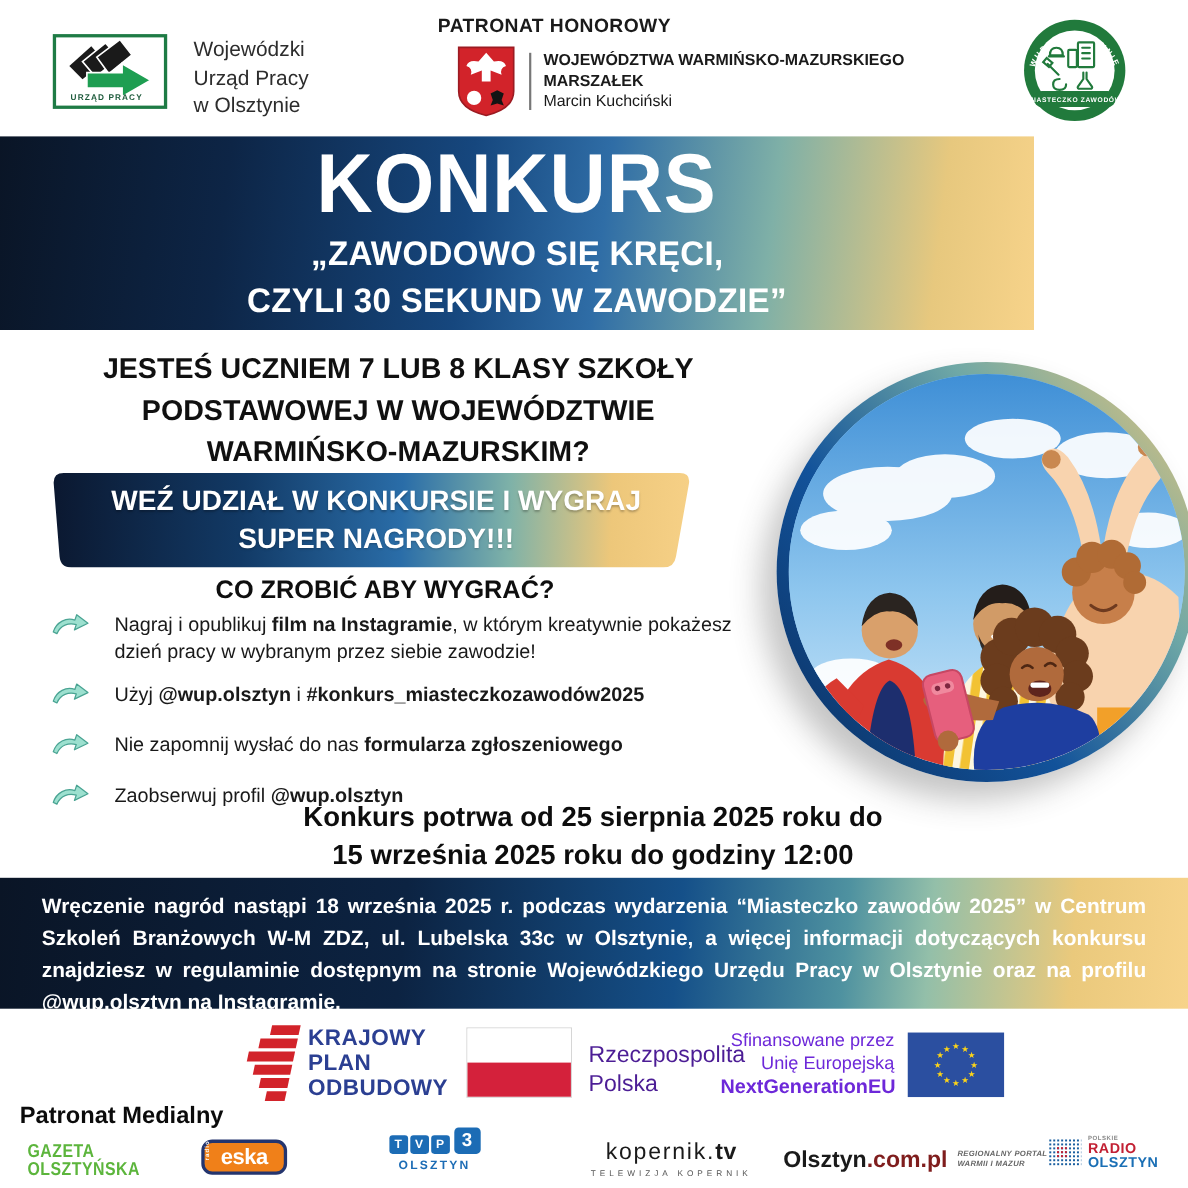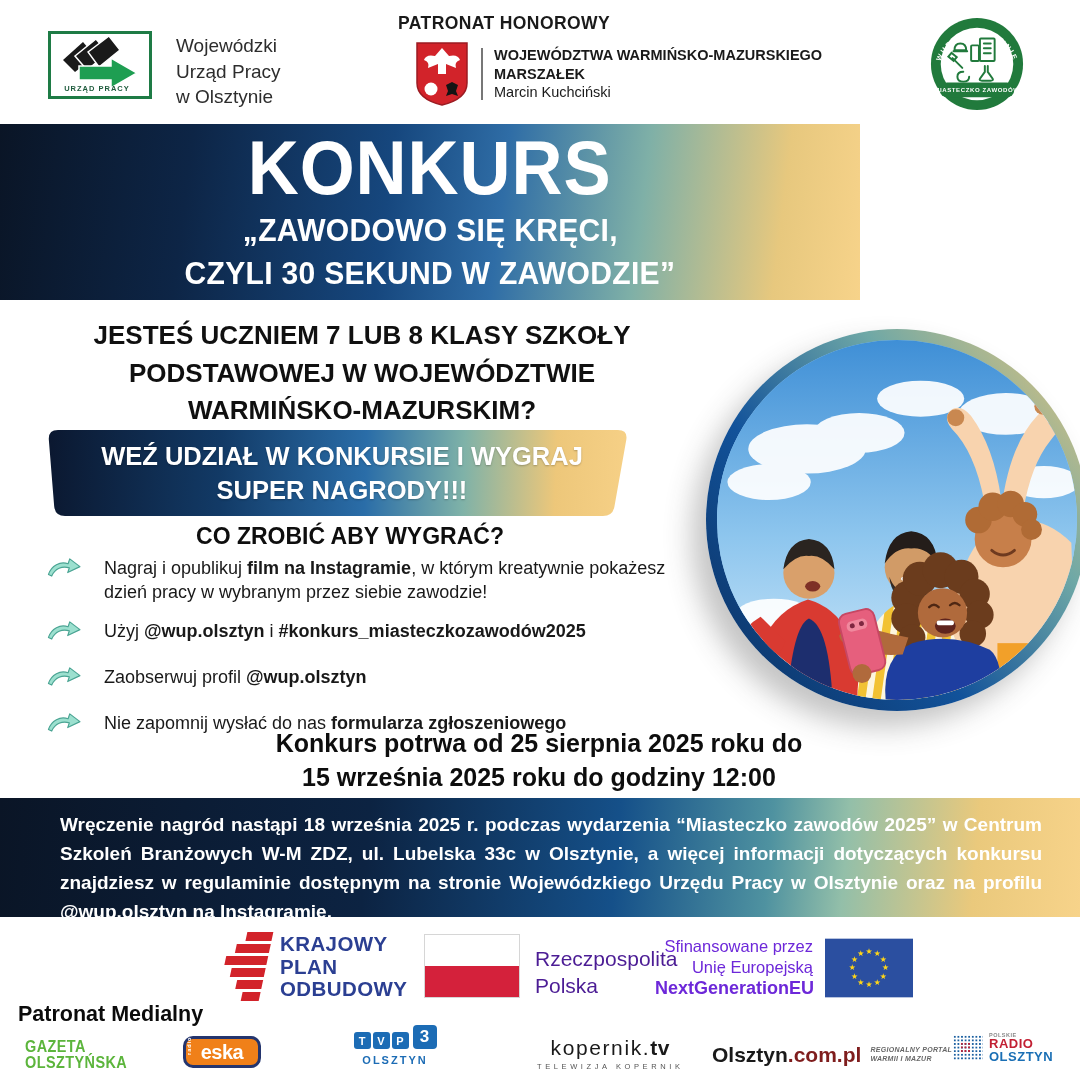--- a/index.html
+++ b/index.html
@@ -11,21 +11,21 @@
   .wup-box{position:absolute;left:48px;top:31px;width:104px;height:68px;border:3px solid var(--green,#1e7b45);background:#fff;}
   .wup-org{position:absolute;left:176px;top:33px;font-size:19px;color:#2d2d2d;line-height:1.35;}
   .ph-title{position:absolute;left:394px;top:13px;width:220px;text-align:center;font-weight:700;font-size:17.5px;letter-spacing:.4px;color:#1a1a1a;}
   .ph-row{position:absolute;left:414px;top:41px;display:flex;align-items:center;}
   .ph-divider{width:2px;height:52px;background:#777;margin:0 11px;}
   .ph-lines{font-size:14.5px;line-height:1.3;color:#1a1a1a;}
   .ph-lines .b{font-weight:700;}
   .badge{position:absolute;left:928px;top:15px;width:98px;height:98px;}
 
   
-  .banner{position:absolute;top:124px;left:0;width:860px;height:176px;color:#fff;
+  .banner{position:absolute;top:124px;left:0;width:940px;height:176px;color:#fff;
     background:linear-gradient(97deg,#0a1526 0%,#0d2546 22%,#16477e 45%,#2f6da6 58%,#7fb0a7 74%,#e7c87e 90%,#f7d38a 100%);
     display:flex;flex-direction:column;align-items:center;justify-content:center;text-align:center;}
   .banner-title{font-size:76px;font-weight:700;line-height:.95;letter-spacing:1px;transform:scaleX(.93);}
   .banner-sub{font-size:31px;font-weight:700;letter-spacing:.3px;transform:scaleX(.97);}
   .banner-sub.s1{margin-top:9px;}
   .banner-sub.s2{margin-top:7px;}
 
   
   .intro{position:absolute;top:317px;left:40px;width:644px;text-align:center;font-size:26px;font-weight:700;line-height:1.45;color:#101010;}
   .cta{position:absolute;top:430px;left:36px;width:612px;height:86px;}
@@ -41,21 +41,21 @@
   
   .photo-ring{position:absolute;left:706px;top:329px;width:382px;height:382px;border-radius:50%;padding:11px;
     background:linear-gradient(50deg,#0b2f5e 0%,#12529a 38%,#6fa8a6 68%,#f0c878 100%);
     box-shadow:-14px 16px 28px rgba(60,60,60,.30);}
   .photo{width:360px;height:360px;border-radius:50%;overflow:hidden;background:#9ecef2;}
 
   
   .duration{position:absolute;top:727px;left:0;width:1078px;text-align:center;font-size:25px;font-weight:700;line-height:1.35;color:#0d0d0d;}
   .band{position:absolute;top:798px;left:0;width:1080px;height:119px;color:#fff;
     background:linear-gradient(95deg,#0a1526 0%,#0c2342 34%,#155089 57%,#4f92a0 71%,#93bfa9 78%,#eac97c 90%,#f7d38a 100%);}
-  .band-text{padding:13px 38px 0 60px;font-size:19px;font-weight:700;line-height:1.52;text-align:justify;}
+  .band-text{padding:13px 38px 0 38px;font-size:19px;font-weight:700;line-height:1.52;text-align:justify;}
 
   
   .kpo{position:absolute;left:204px;top:929px;display:flex;align-items:center;}
   .kpo-text{margin-left:4px;font-size:20.5px;font-weight:700;color:#2b3f92;line-height:1.12;letter-spacing:.4px;}
   .flag{position:absolute;left:424px;top:934px;width:96px;height:64px;border:1px solid #d6d6d6;}
   .flag-top{height:50%;background:#fff;}
   .flag-bottom{height:50%;background:#d4213b;}
   .poland-label{position:absolute;left:535px;top:945px;font-size:21px;color:#4c1d95;line-height:1.3;}
   .eu{position:absolute;left:655px;top:936px;display:flex;align-items:center;}
   .eu-text{width:158px;text-align:right;font-size:16.5px;color:#6d28d9;line-height:1.25;}
@@ -202,27 +202,27 @@
       <div class="bullet" data-interactable="false">
         <span class="bullet-icon" data-interactable="false"><svg viewBox="0 0 44 30" width="36" height="25">
             <path d="M3 21 C6.5 10 17.5 4.5 27 8 L29 2 L41.5 11.5 L26.5 18.8 L28.5 13 C20 10.5 11 13.5 7 23 Z" fill="var(--arrow_mint,#9ce0cf)" stroke="#4aa493" stroke-width="1.4" stroke-linejoin="round"></path>
           </svg></span>
         <div class="bullet-text" data-interactable="false"><span>Użyj </span><span class="bd">@wup.olsztyn</span><span> i </span><span class="bd">#konkurs_miasteczkozawodów2025</span></div>
       </div>
       <div class="bullet" data-interactable="false">
         <span class="bullet-icon" data-interactable="false"><svg viewBox="0 0 44 30" width="36" height="25">
             <path d="M3 21 C6.5 10 17.5 4.5 27 8 L29 2 L41.5 11.5 L26.5 18.8 L28.5 13 C20 10.5 11 13.5 7 23 Z" fill="var(--arrow_mint,#9ce0cf)" stroke="#4aa493" stroke-width="1.4" stroke-linejoin="round"></path>
           </svg></span>
-        <div class="bullet-text" data-interactable="false"><span>Zaobserwuj profil </span><span class="bd">@wup.olsztyn</span></div>
+        <div class="bullet-text" data-interactable="false"><span>Nie zapomnij wysłać do nas </span><span class="bd">formularza zgłoszeniowego</span></div>
       </div>
       <div class="bullet" data-interactable="false">
         <span class="bullet-icon" data-interactable="false"><svg viewBox="0 0 44 30" width="36" height="25">
             <path d="M3 21 C6.5 10 17.5 4.5 27 8 L29 2 L41.5 11.5 L26.5 18.8 L28.5 13 C20 10.5 11 13.5 7 23 Z" fill="var(--arrow_mint,#9ce0cf)" stroke="#4aa493" stroke-width="1.4" stroke-linejoin="round"></path>
           </svg></span>
-        <div class="bullet-text" data-interactable="false"><span>Nie zapomnij wysłać do nas </span><span class="bd">formularza zgłoszeniowego</span></div>
+        <div class="bullet-text" data-interactable="false"><span>Zaobserwuj profil </span><span class="bd">@wup.olsztyn</span></div>
       </div>
     </div>
 
   <div class="photo-ring" data-interactable="false">
     <div class="photo" data-interactable="false">
       <svg viewBox="0 0 380 380" width="360" height="360">
         <defs>
           <linearGradient id="sky" x1="0" y1="0" x2="0" y2="1">
             <stop offset="0" stop-color="#3f8fd6"></stop>
               <stop offset=".55" stop-color="#8ec6ee"></stop>

